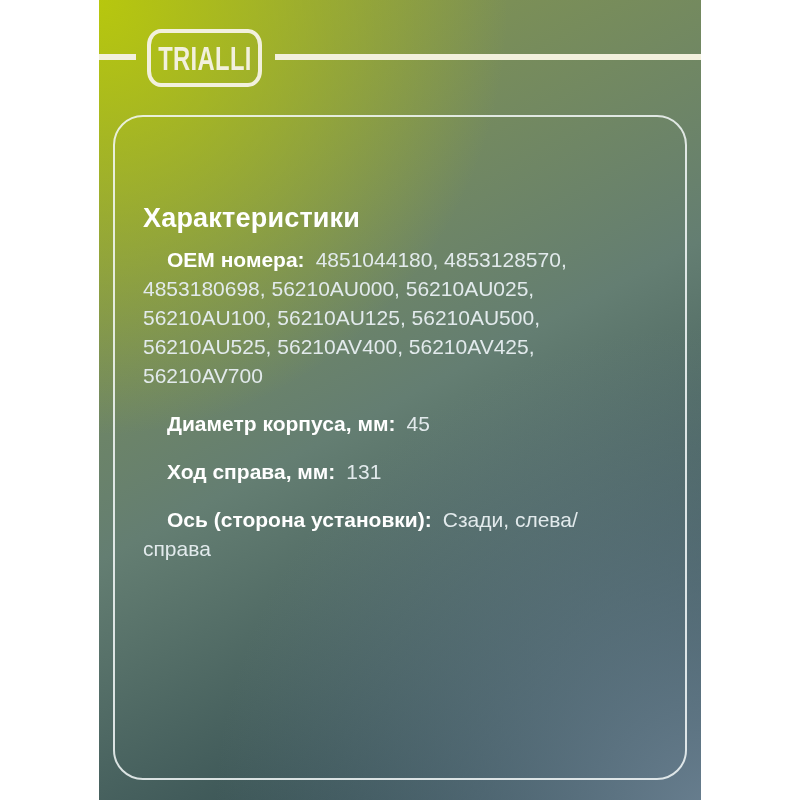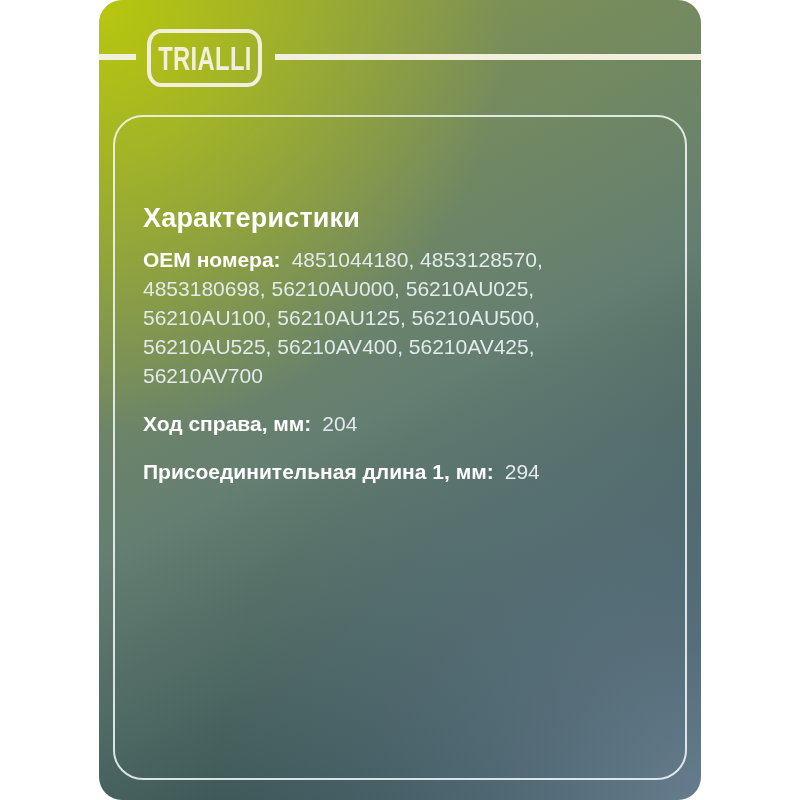--- a/index.html
+++ b/index.html
@@ -19,21 +19,20 @@
   .panel {
     position: absolute;
     left: 99px;
     top: 0;
     width: 602px;
     height: 800px;
     background:
       radial-gradient(ellipse 100% 80% at 0% 0%, #b7c70e 0%, rgba(183,199,14,0) 68%),
       radial-gradient(ellipse 115% 85% at 102% 102%, rgba(109,131,148,0.95) 0%, rgba(109,131,148,0) 72%),
       linear-gradient(152deg, #8a9a45 0%, #647e72 50%, #203a44 100%);
-    border-radius: 23px;
   }
   
   .logo-bar {
     position: absolute;
     top: 28px;
     left: 0;
     width: 100%;
     height: 62px;
   }
   .logo-line {
@@ -89,20 +88,21 @@
     margin: 0 0 19px 0;
     font-size: 21px;
     line-height: 29px;
     font-weight: 400;
     color: #e2eaec;
   }
   .spec-row .label {
     font-weight: 700;
     color: #ffffff;
     margin-right: 11px;
+    margin-left: 24px;
   }
 </style>
 </head>
 <body>
 
 <div class="page">
   <div class="panel">
 
     <div class="logo-bar">
       <span class="logo-line left"></span>
@@ -113,26 +113,29 @@
     </div>
 
     <div class="card">
       <h1 class="card-title">Характеристики</h1>
 
       <p class="spec-row">
         <span class="label">OEM номера:</span><span class="value">4851044180, 4853128570, 4853180698, 56210AU000, 56210AU025, 56210AU100, 56210AU125, 56210AU500, 56210AU525, 56210AV400, 56210AV425, 56210AV700</span>
       </p>
 
 
+      <p class="spec-row">
+        <span class="label">Диаметр корпуса, мм:</span><span class="value">45</span>
+      </p>
 
       <p class="spec-row">
-        <span class="label">Ход справа, мм:</span><span class="value">204</span>
+        <span class="label">Ход справа, мм:</span><span class="value">131</span>
+      </p>
+
+      <p class="spec-row">
+        <span class="label">Ось (сторона установки):</span><span class="value">Сзади, слева/справа</span>
       </p>
 
 
-
-      <p class="spec-row">
-        <span class="label">Присоединительная длина 1, мм:</span><span class="value">294</span>
-      </p>
     </div>
 
   </div>
 </div>
 
 </body></html>

